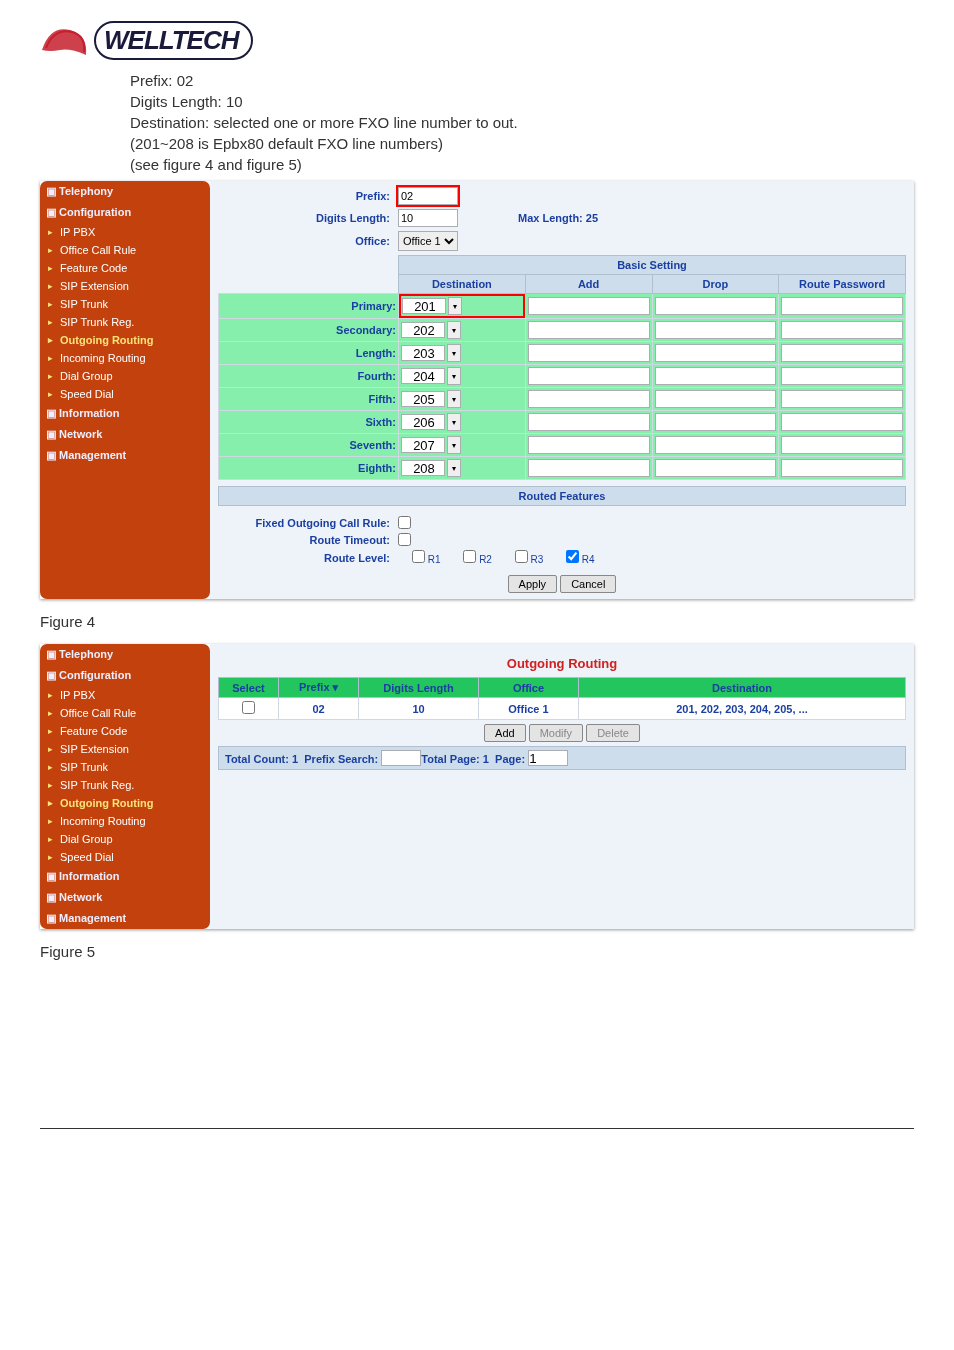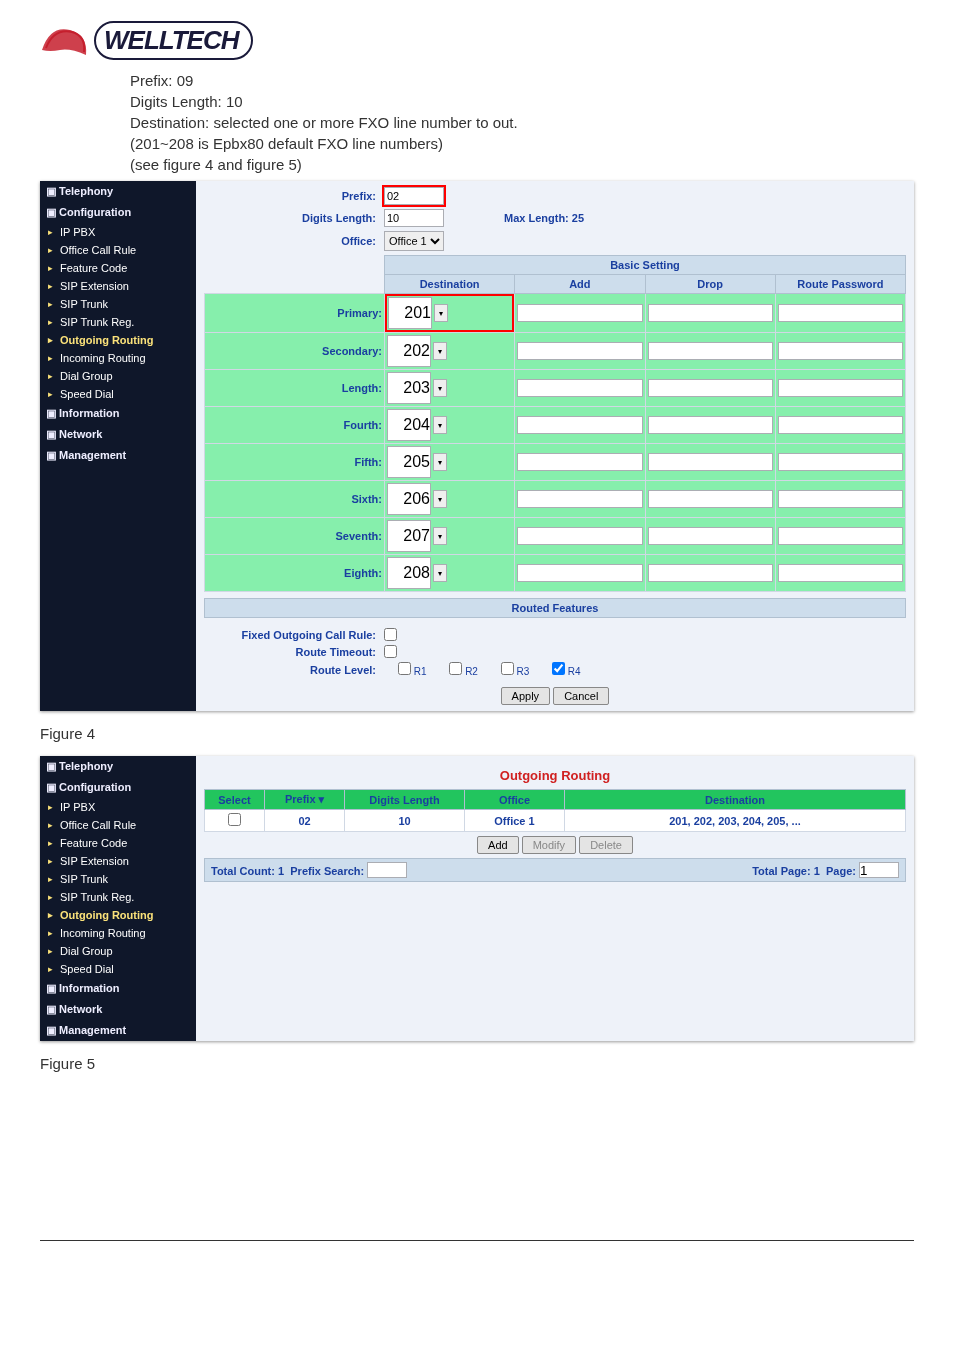--- a/index.html
+++ b/index.html
@@ -7,21 +7,21 @@
   .logo-area { padding: 20px 40px 10px 40px; }
   .logo { display: flex; align-items: center; }
   .logo-icon { width: 50px; height: 40px; position: relative; margin-right: 4px; }
   .logo-text { font-size: 26px; font-weight: bold; font-style: italic; color: #1a1a3a; letter-spacing: -1px; }
   .logo-text-outer { border: 2px solid #1a1a3a; border-radius: 20px; padding: 2px 12px 2px 8px; display: inline-block; }
   .bullet-p { padding: 2px 0 2px 130px; font-family: Verdana, sans-serif; font-size: 15px; color: #333; }
   .figure-caption { padding: 8px 40px; font-family: Verdana, sans-serif; font-size: 15px; color: #333; }
 
   
   .panel { margin: 6px 40px; display: flex; font-size: 11px; box-shadow: 0 1px 3px rgba(0,0,0,0.4); }
-  .sidebar { width: 156px; background: #0f172a; color: #fff; flex-shrink: 0; }
+  .sidebar { width: 170px; background: #c2410c; color: #fff; flex-shrink: 0; border-radius: 7px; }
   .sidebar-hdr { padding: 4px 6px; color: #eef; font-weight: bold; font-size: 11px; }
   .sidebar-hdr .toggle { display: inline-block; width: 11px; text-align: center; margin-right: 2px; }
   .sidebar-item { padding: 3px 6px 3px 20px; color: #fff; position: relative; }
   .sidebar-item.active { color: #fbe27a; font-weight: bold; }
   .sidebar-bullet { position: absolute; left: 8px; top: 4px; color: #fbe27a; font-size: 9px; }
 
   .content { flex: 1; background: #eef2f9; padding: 6px 8px; }
 
   
   .form-row { display: flex; align-items: center; margin-bottom: 4px; }
@@ -31,40 +31,40 @@
   .form-val select { font-size: 11px; height: 20px; border: 1px solid #abadb3; background: #efefef; }
   .max-length { color: #1a3fa0; font-weight: bold; margin-left: 60px; }
 
   .section-title { background: #cdddec; color: #1a3fa0; font-weight: bold; text-align: center; padding: 3px 0; border: 1px solid #b0c0d0; margin-top: 6px; }
 
   table.grid { width: 100%; border-collapse: collapse; table-layout: fixed; border-radius: 15px; }
   table.grid th { background: #cdddec; color: #1a3fa0; font-weight: bold; padding: 3px 2px; border: 1px solid #b0c0d0; font-size: 11px; }
   table.grid td { background: #86efac; padding: 2px; border: 1px solid #d0d8e4; }
   .row-label { text-align: right; color: #1a3fa0; font-weight: bold; padding-right: 8px; font-size: 11px; }
   .dest-cell { display: flex; gap: 2px; align-items: center; }
-  .dest-cell input { width: 44px; height: 32px; border: 1px solid #abadb3; font-size: 16px; text-align: right; padding-left: 2px; }
+  .dest-cell input { width: 44px; height: 16px; border: 1px solid #abadb3; font-size: 13px; text-align: center; padding-left: 2px; }
   .dest-cell .dd { width: 14px; height: 18px; border: 1px solid #abadb3; background: #efefef; display: inline-flex; align-items: center; justify-content: center; font-size: 8px; }
   .dest-cell.hl { outline: 2px solid red; padding: 1px; }
   table.grid input.blank { width: 100%; height: 18px; border: 1px solid #abadb3; background: #fff; }
 
   .routed-features { margin-top: 8px; }
   .rf-row { display: flex; align-items: center; padding: 2px 0; }
   .rf-label { width: 180px; text-align: right; color: #1a3fa0; font-weight: bold; padding-right: 8px; }
   .rf-cb { font-size: 10px; color: #1a3fa0; }
   .rf-cb label { margin-right: 6px; padding-left: 14px; }
   .btn { background: #e4e4e4; border: 1px solid #888; padding: 2px 10px; font-size: 11px; cursor: pointer; border-radius: 2px; }
   .btn-center { text-align: center; margin-top: 8px; }
 
   
   .list-title { text-align: center; color: #d02020; font-weight: bold; padding: 6px 0; font-size: 13px; }
   table.list { width: 100%; border-collapse: collapse; }
   table.list th { background: #22c55e; color: #1a3fa0; font-weight: bold; padding: 3px 4px; border: 1px solid #b0c0d0; font-size: 11px; cursor: pointer; }
   table.list td { background: #fff; padding: 3px 4px; border: 1px solid #d0d8e4; color: #1a3fa0; font-weight: bold; text-align: center; font-size: 11px; }
   .list-actions { text-align: center; padding: 4px 0; }
-  .list-footer { background: #cdddec; padding: 3px 6px; display: flex; justify-content: space-between; color: #1a3fa0; font-weight: bold; font-size: 11px; border: 1px solid #b0c0d0; }
+  .list-footer { background: #cdddec; padding: 3px 6px; display: flex; justify-content: flex-start; color: #1a3fa0; font-weight: bold; font-size: 11px; border: 1px solid #b0c0d0; }
   .list-footer input { width: 40px; height: 16px; border: 1px solid #abadb3; }
 
   .bottom-hr { height: 1px; background: #333; margin: 40px 40px 40px 40px; }
 </style>
 </head>
 <body>
 
 <div class="logo-area">
   <div class="logo">
     <span class="logo-icon">
@@ -72,21 +72,21 @@
         <path d="M2 30 Q10 5 30 10 Q48 15 46 35 Q30 28 20 30 Q10 32 2 30 Z" fill="#c51f2d" opacity="0.85"></path>
         <path d="M6 28 Q14 8 32 12 Q46 16 44 32" fill="none" stroke="#c51f2d" stroke-width="2"></path>
       </svg>
     </span>
     <span class="logo-text-outer">
       <span class="logo-text">WELLTECH</span>
     </span>
   </div>
 </div>
 
-<div class="bullet-p">Prefix: 09</div>
+<div class="bullet-p">Prefix: 02</div>
 <div class="bullet-p">Digits Length: 10</div>
 <div class="bullet-p">Destination: selected one or more FXO line number to out.</div>
 <div class="bullet-p">(201~208 is Epbx80 default FXO line numbers)</div>
 <div class="bullet-p">(see figure 4 and figure 5)</div>
 
 <div class="panel">
   <div class="sidebar">
     <div class="sidebar-hdr"><span class="toggle">▣</span><span>Telephony</span></div>
     <div class="sidebar-hdr"><span class="toggle">▣</span><span>Configuration</span></div>
 

